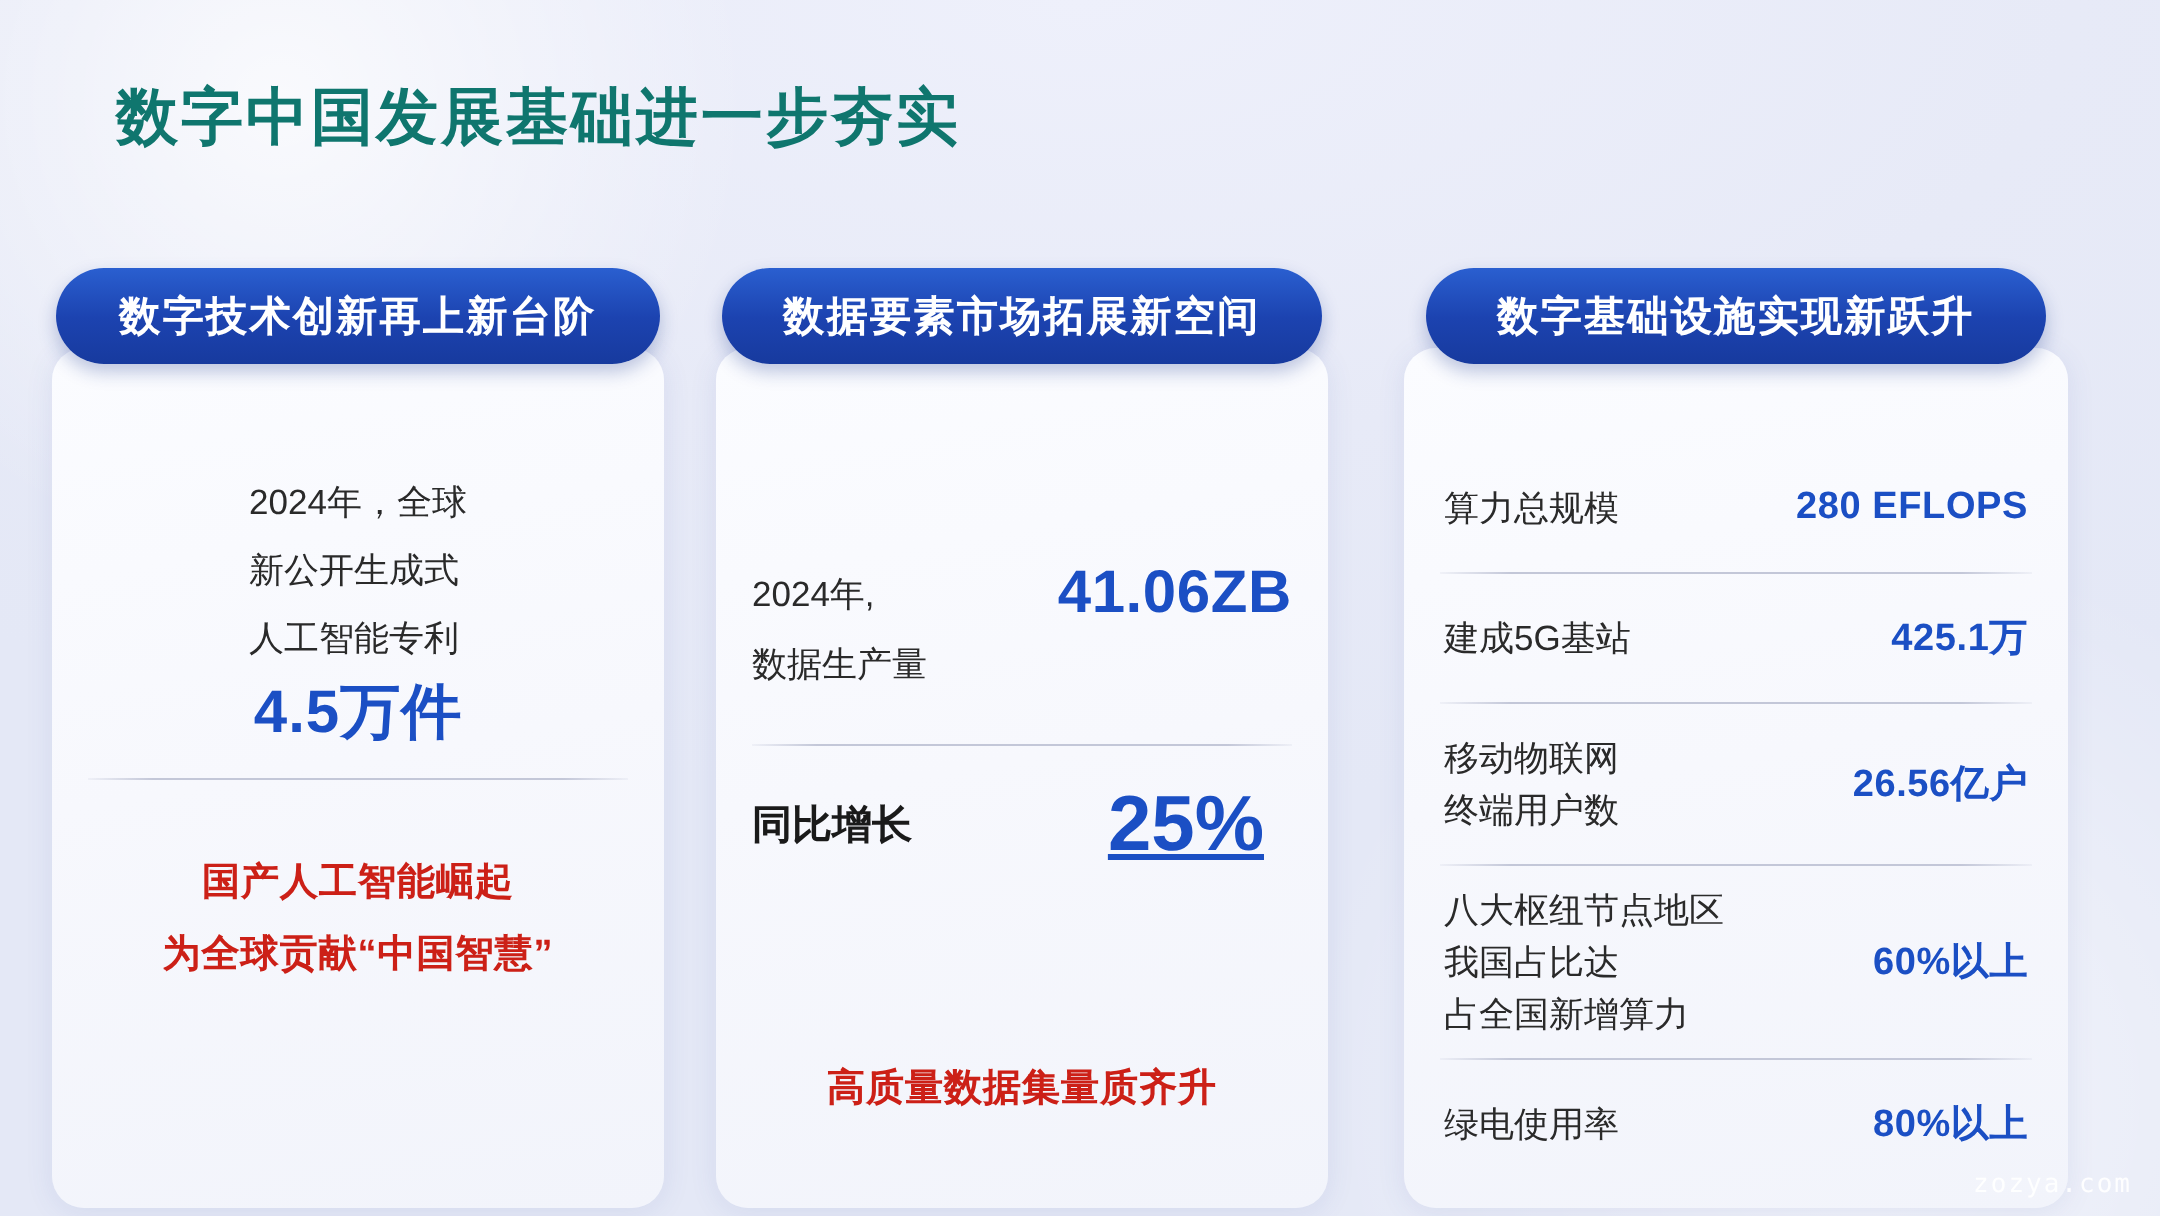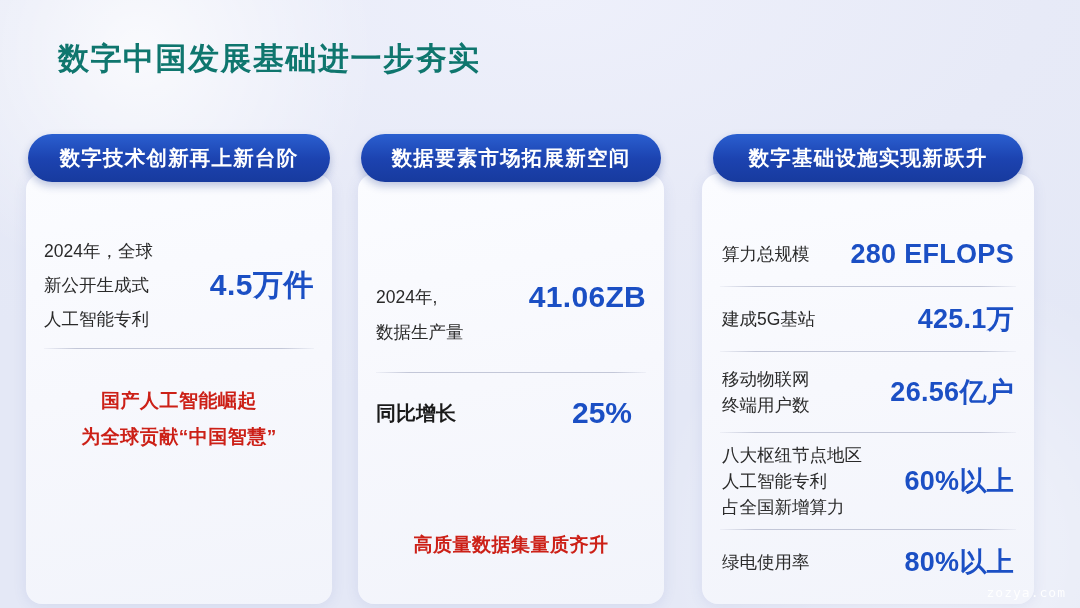--- a/index.html
+++ b/index.html
@@ -114,21 +114,21 @@
     white-space: nowrap;
   }
 
   .divider {
     height: 1px;
     margin: 0 18px;
     background: linear-gradient(90deg, rgba(190,195,215,0.15), #c3c7d8 12%, #c3c7d8 88%, rgba(190,195,215,0.15));
   }
 
   
-  .c1-top { padding-top: 12px; padding-bottom: 12px; }
+  .c1-top { padding-top: 12px; padding-bottom: 12px; flex-direction: column; }
   .c1-top .stat-label { font-size: 17.5px; line-height: 1.95; }
   .c1-top .stat-value { font-size: 30px; letter-spacing: 0.5px; text-align: right; }
 
   .c1-mid { height: 78px; }
   .c1-mid .stat-label { font-size: 20px; font-weight: bold; color: #1a1a1a; }
   .c1-mid .stat-value { font-size: 29px; }
 
   .card-footnote {
     padding: 34px 18px 0;
     text-align: center;
@@ -140,28 +140,28 @@
     letter-spacing: 0.5px;
   }
 
   
   .c2-top { padding-top: 22px; padding-bottom: 22px; }
   .c2-top .stat-label { font-size: 17.5px; line-height: 2.0; margin-top: 36px; }
   .c2-top .stat-value { font-size: 30px; letter-spacing: 0.3px; }
 
   .c2-mid { height: 80px; gap: 12px; }
   .c2-mid .stat-label { font-size: 20px; font-weight: bold; color: #1a1a1a; }
-  .c2-mid .stat-value { font-size: 30px; padding-right: 14px; }
+  .c2-mid .stat-value { font-size: 39px; padding-right: 14px; text-decoration: underline; }
 
   .c2-footnote { padding-top: 74px; }
 
   
   .c3-row { min-height: 64px; padding: 0 20px; }
   .c3-row .stat-label { font-size: 17.5px; line-height: 1.5; }
-  .c3-row .stat-value { font-size: 27px; letter-spacing: 0.3px; }
+  .c3-row .stat-value { font-size: 19px; letter-spacing: 0.3px; }
   .c3-row.tall { min-height: 80px; }
   .c3-row.taller { min-height: 96px; }
 
   
   .watermark {
     position: absolute;
     right: 14px;
     bottom: 8px;
     font-family: "DejaVu Sans Mono", monospace;
     font-size: 13px;
@@ -237,21 +237,21 @@
 
       <div class="stat-row c3-row tall">
         <div class="stat-label">移动物联网
 终端用户数</div>
         <div class="stat-value">26.56亿户</div>
       </div>
       <div class="divider"></div>
 
       <div class="stat-row c3-row taller">
         <div class="stat-label">八大枢纽节点地区
-人工智能专利
+我国占比达
 占全国新增算力</div>
         <div class="stat-value">60%以上</div>
       </div>
       <div class="divider"></div>
 
       <div class="stat-row c3-row">
         <div class="stat-label">绿电使用率</div>
         <div class="stat-value">80%以上</div>
       </div>
 

